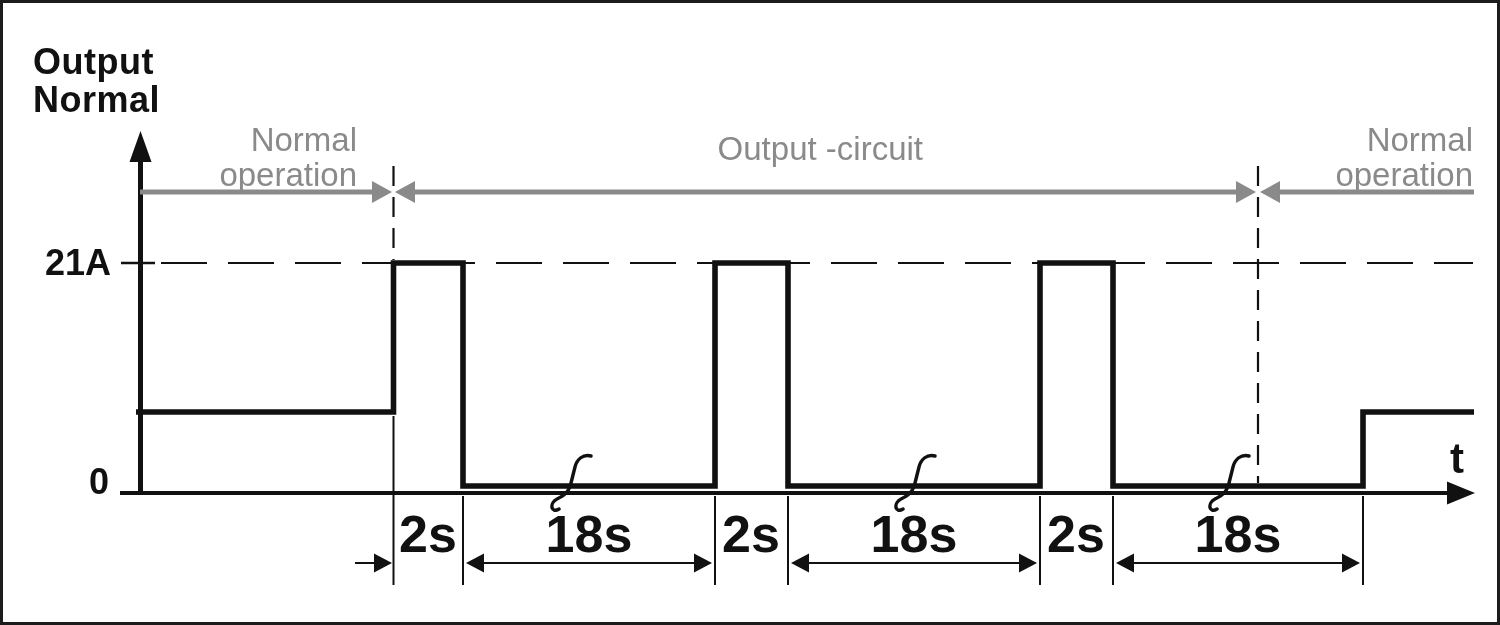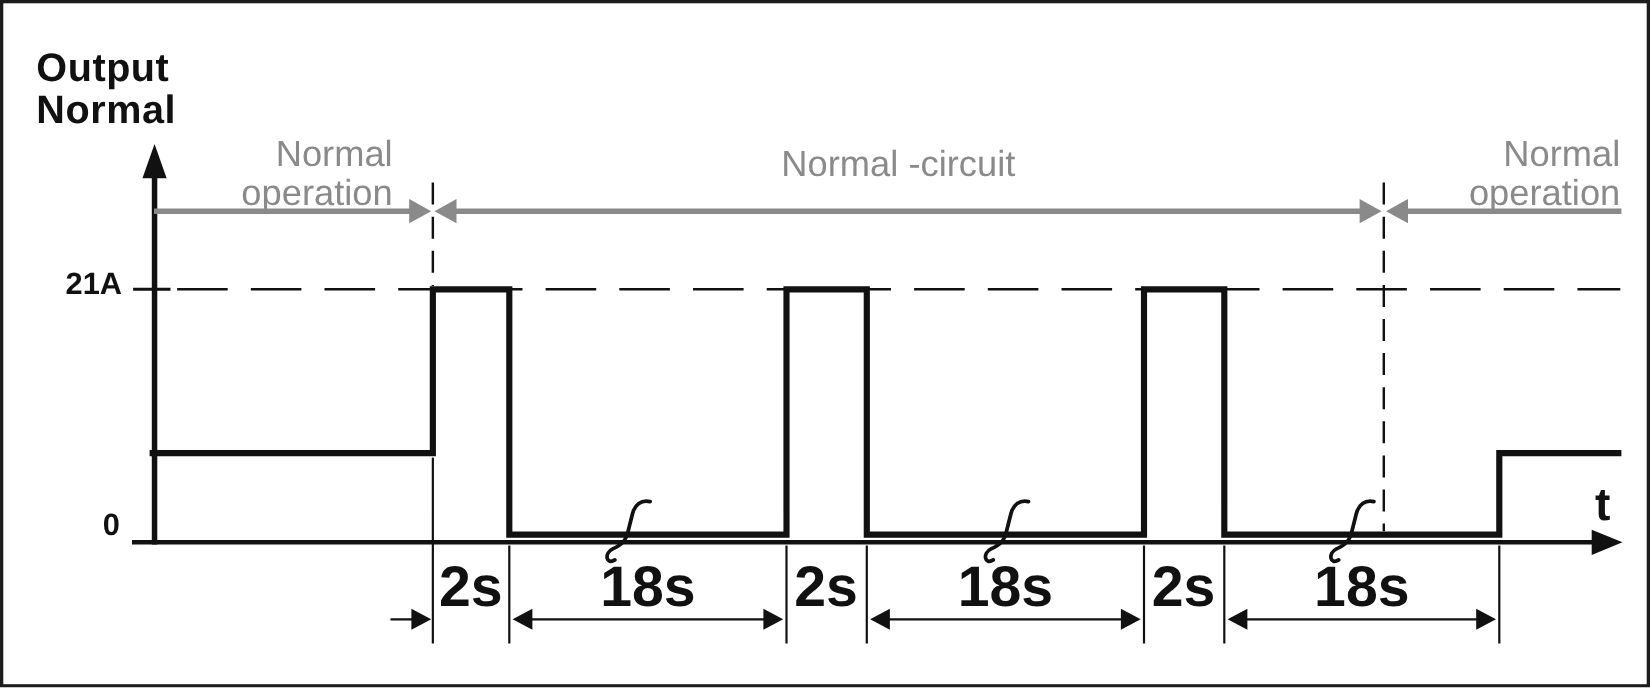--- a/index.html
+++ b/index.html
@@ -17,21 +17,21 @@
     position: absolute;
     left: 0; top: 0;
   }
   .lbl { position: absolute; color: #111111; }
   .title {
     left: 30px; top: 40px;
     font-size: 36px; font-weight: bold; line-height: 38px;
     letter-spacing: 0.5px;
   }
   .ylab {
-    font-size: 28px; font-weight: bold; text-align: right;
+    font-size: 36px; font-weight: bold; text-align: right;
   }
   .ylab.max { left: 16px; top: 239px; width: 92px; }
   .ylab.zero { left: 54px; top: 458px; width: 52px; }
   .xlab {
     left: 1424px; top: 432px; width: 60px;
     font-size: 42px; font-weight: bold; text-align: center;
   }
   .phase {
     color: #8a8a8a;
     font-size: 33px; font-weight: normal; line-height: 35px;
@@ -119,21 +119,21 @@
 
   <div class="lbl ylab max">21A</div>
   <div class="lbl ylab zero">0</div>
   <div class="lbl xlab">t</div>
 
   <div class="phase left lbl">
     <div>Normal</div>
     <div>operation</div>
   </div>
   <div class="phase mid lbl">
-    <div>Normal -circuit</div>
+    <div>Output -circuit</div>
   </div>
   <div class="phase right lbl">
     <div>Normal</div>
     <div>operation</div>
   </div>
 
   <div class="dur d1">2s</div>
   <div class="dur d2">18s</div>
   <div class="dur d3">2s</div>
   <div class="dur d4">18s</div>

